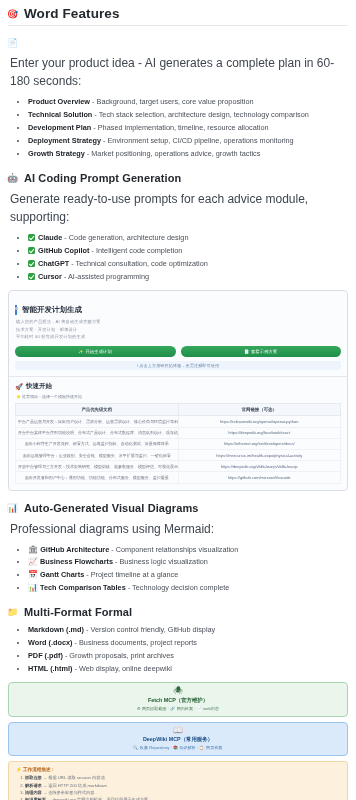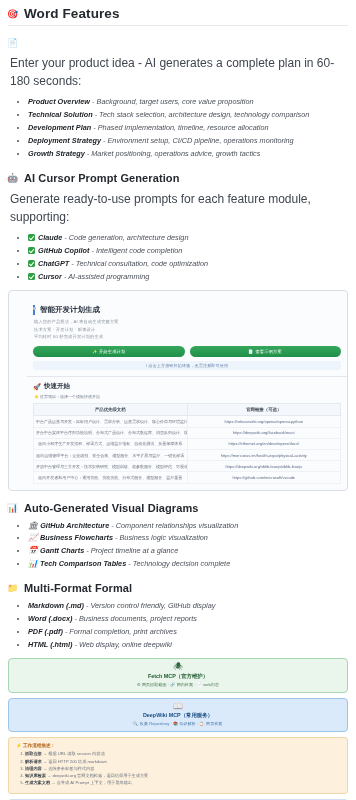--- a/index.html
+++ b/index.html
@@ -16,38 +16,38 @@
   h1.doc-h1 {
     font-size:13.5px; font-weight:600; margin:6px 0 6px 0; padding:0 0 4px 0;
     border-bottom:1px solid #e6e8eb; display:flex; align-items:center; gap:5px;
     letter-spacing:.1px;
   }
   h2.doc-h2 {
     font-size:11px; font-weight:600; margin:11px 0 6px 0; padding:0;
     display:flex; align-items:center; gap:5px; letter-spacing:.1px;
   }
   .lead { font-size:12px; color:#3f4650; margin:0 0 6px 2px; line-height:1.5; }
-  ul.feat { margin:0 0 6px 0; padding-left:20px;font-style:italic; }
+  ul.feat { margin:0 0 6px 0; padding-left:20px; }
   ul.feat li { font-size:7.3px; line-height:1.78; color:#4a5059; }
   ul.feat li b { color:#1b1f24; font-weight:700; }
   ul.feat li .ci { display:inline-block; width:7px; height:7px; border-radius:1.5px;
                   vertical-align:-1px; margin-right:3px; position:relative; }
   .ci.check { background:#2ea043; }
   .ci.check:after { content:""; position:absolute; left:1.6px; top:1.1px; width:2.4px; height:4px;
       border:solid #fff; border-width:0 1.1px 1.1px 0; transform:rotate(42deg); }
   .emoji { font-size:8px; line-height:1; }
   .hicon {
     width:11px; height:11px; display:inline-flex; align-items:center; justify-content:center;
     font-size:9px; flex:none;
   }
 
   
   .shot {
     border:1px solid #d9dee6; border-radius:4px; background:#fbfcfe;
-    margin:5px 0 4px 0; padding:5px 6px 6px 24px; overflow:hidden;
+    margin:5px 0 4px 0; padding:5px 6px 6px 6px; overflow:hidden;
   }
   .shot-bar { height:5px; }
   .shot-dot { width:2.5px;height:2.5px;border-radius:50%;background:#b9c0ca;display:inline-block;}
   .shot-title {
     font-size:7.5px; font-weight:700; color:#2b3440; margin:4px 0 4px 0;
     border-left:2px solid #3f7fd6; padding-left:5px; line-height:1.3;
   }
   .shot-line { font-size:4.2px; color:#8a93a0; line-height:1.65; margin:0 0 1px 1px; letter-spacing:.2px;}
   .shot-btns { display:flex; gap:5px; margin:5px 0 4px 0; }
   .shot-btn {
@@ -115,23 +115,23 @@
   <ul class="feat">
     <li><b>Product Overview</b><span> - Background, target users, core value proposition</span></li>
     <li><b>Technical Solution</b><span> - Tech stack selection, architecture design, technology comparison</span></li>
     <li><b>Development Plan</b><span> - Phased implementation, timeline, resource allocation</span></li>
     <li><b>Deployment Strategy</b><span> - Environment setup, CI/CD pipeline, operations monitoring</span></li>
     <li><b>Growth Strategy</b><span> - Market positioning, operations advice, growth tactics</span></li>
   </ul>
 
   <h2 class="doc-h2">
     <span class="hicon">🤖</span>
-    <span>AI Cursor Prompt Generation</span>
-  </h2>
-  <p class="lead">Generate ready-to-use prompts for each feature module, supporting:</p>
+    <span>AI Coding Prompt Generation</span>
+  </h2>
+  <p class="lead">Generate ready-to-use prompts for each advice module, supporting:</p>
   <ul class="feat">
     <li><span class="ci check"></span><b>Claude</b><span> - Code generation, architecture design</span></li>
     <li><span class="ci check"></span><b>GitHub Copilot</b><span> - Intelligent code completion</span></li>
     <li><span class="ci check"></span><b>ChatGPT</b><span> - Technical consultation, code optimization</span></li>
     <li><span class="ci check"></span><b>Cursor</b><span> - AI-assisted programming</span></li>
   </ul>
 
   <div class="shot">
     <div class="shot-bar">
       <span class="shot-dot"></span>
@@ -187,35 +187,36 @@
             <td class="url">https://github.com/microsoft/vscode</td>
           </tr>
       </tbody>
     </table>
   </div>
 
   <h2 class="doc-h2">
     <span class="hicon">📊</span>
     <span>Auto-Generated Visual Diagrams</span>
   </h2>
+  <p class="lead">Professional diagrams using Mermaid:</p>
   <ul class="feat">
     <li><span class="emoji">🏛</span> <b>GitHub Architecture</b><span> - Component relationships visualization</span></li>
     <li><span class="emoji">📈</span> <b>Business Flowcharts</b><span> - Business logic visualization</span></li>
     <li><span class="emoji">📅</span> <b>Gantt Charts</b><span> - Project timeline at a glance</span></li>
     <li><span class="emoji">📊</span> <b>Tech Comparison Tables</b><span> - Technology decision complete</span></li>
   </ul>
 
   <h2 class="doc-h2">
     <span class="hicon">📁</span>
     <span>Multi-Format Formal</span>
   </h2>
   <ul class="feat">
     <li><b>Markdown (.md)</b><span> - Version control friendly, GitHub display</span></li>
     <li><b>Word (.docx)</b><span> - Business documents, project reports</span></li>
-    <li><b>PDF (.pdf)</b><span> - Formal completion, print archives</span></li>
+    <li><b>PDF (.pdf)</b><span> - Growth proposals, print archives</span></li>
     <li><b>HTML (.html)</b><span> - Web display, online deepwiki</span></li>
   </ul>
 
   <div class="diagram">
 
     <div class="dnode green">
       <div class="dicon">🕷</div>
       <div class="dtitle">Fetch MCP（官方维护）</div>
       <div class="dmeta">⚙ 网页抓取截图  ·  🔗 网内检索  ·  📄 web内容</div>
     </div>

